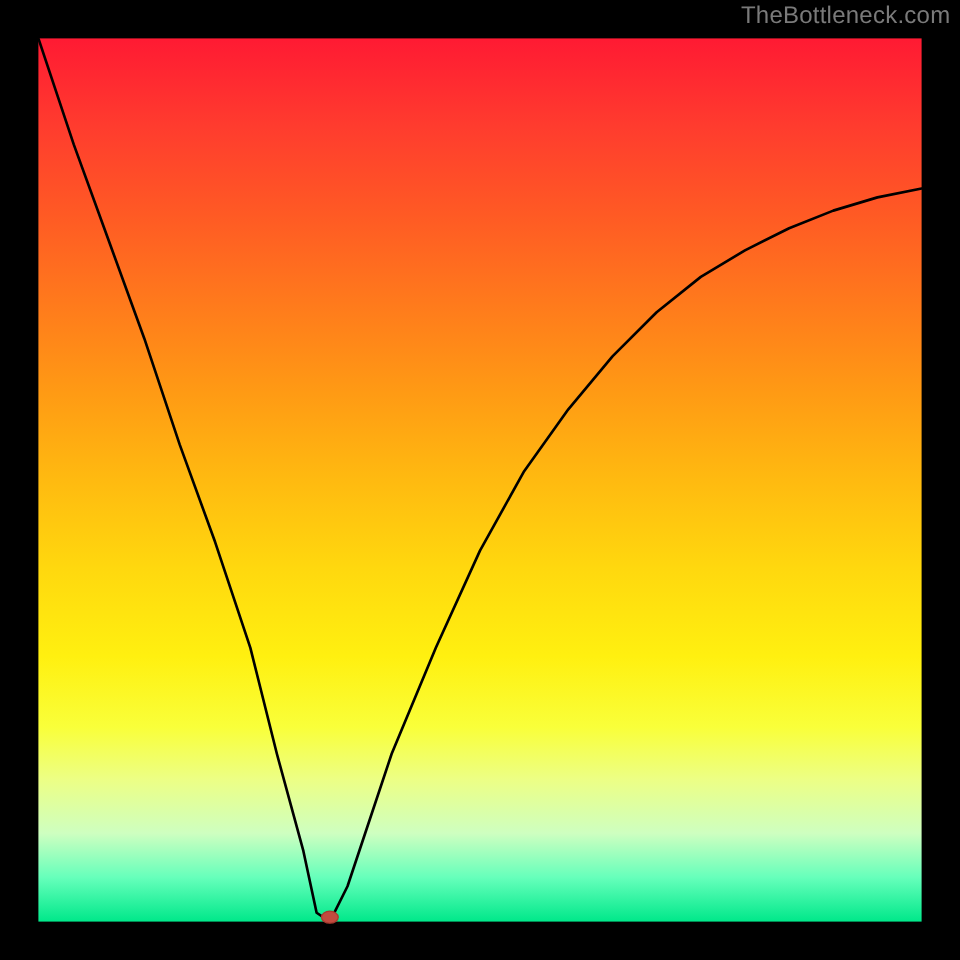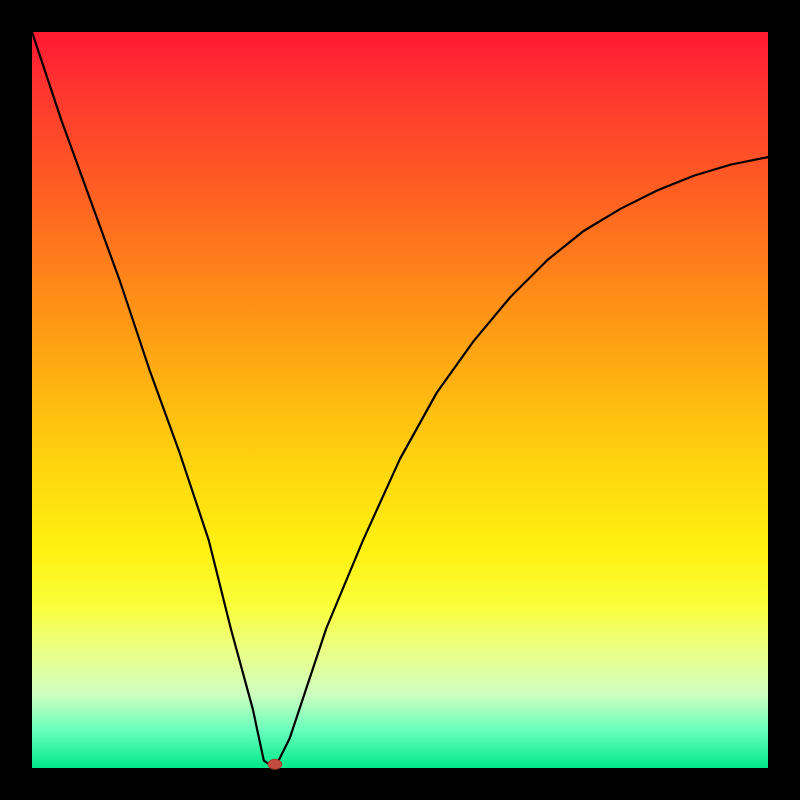--- a/index.html
+++ b/index.html
@@ -75,13 +75,14 @@
 <body>
 
 <div class="outer">
   <div class="plot-area"></div>
 
   <svg class="curve-svg" viewBox="0 0 736 736" preserveAspectRatio="none">
     <path id="curve" class="curve-path" d="M0.00 0.00 L29.44 88.32 L58.88 169.28 L88.32 250.24 L117.76 338.56 L147.20 419.52 L176.64 507.84 L198.72 596.16 L220.80 677.12 L231.84 728.64 L242.88 736.00 L257.60 706.56 L272.32 662.40 L294.40 596.16 L331.20 507.84 L368.00 426.88 L404.80 360.64 L441.60 309.12 L478.40 264.96 L515.20 228.16 L552.00 198.72 L588.80 176.64 L625.60 158.24 L662.40 143.52 L699.20 132.48 L736.00 125.12"></path>
     <ellipse id="marker" class="min-marker" rx="7" ry="5" cx="242.88" cy="732.32" style="fill: rgb(194, 75, 63);"></ellipse>
   </svg>
 
+  <div class="watermark">TheBottleneck.com</div>
 </div>
 
 </body></html>

